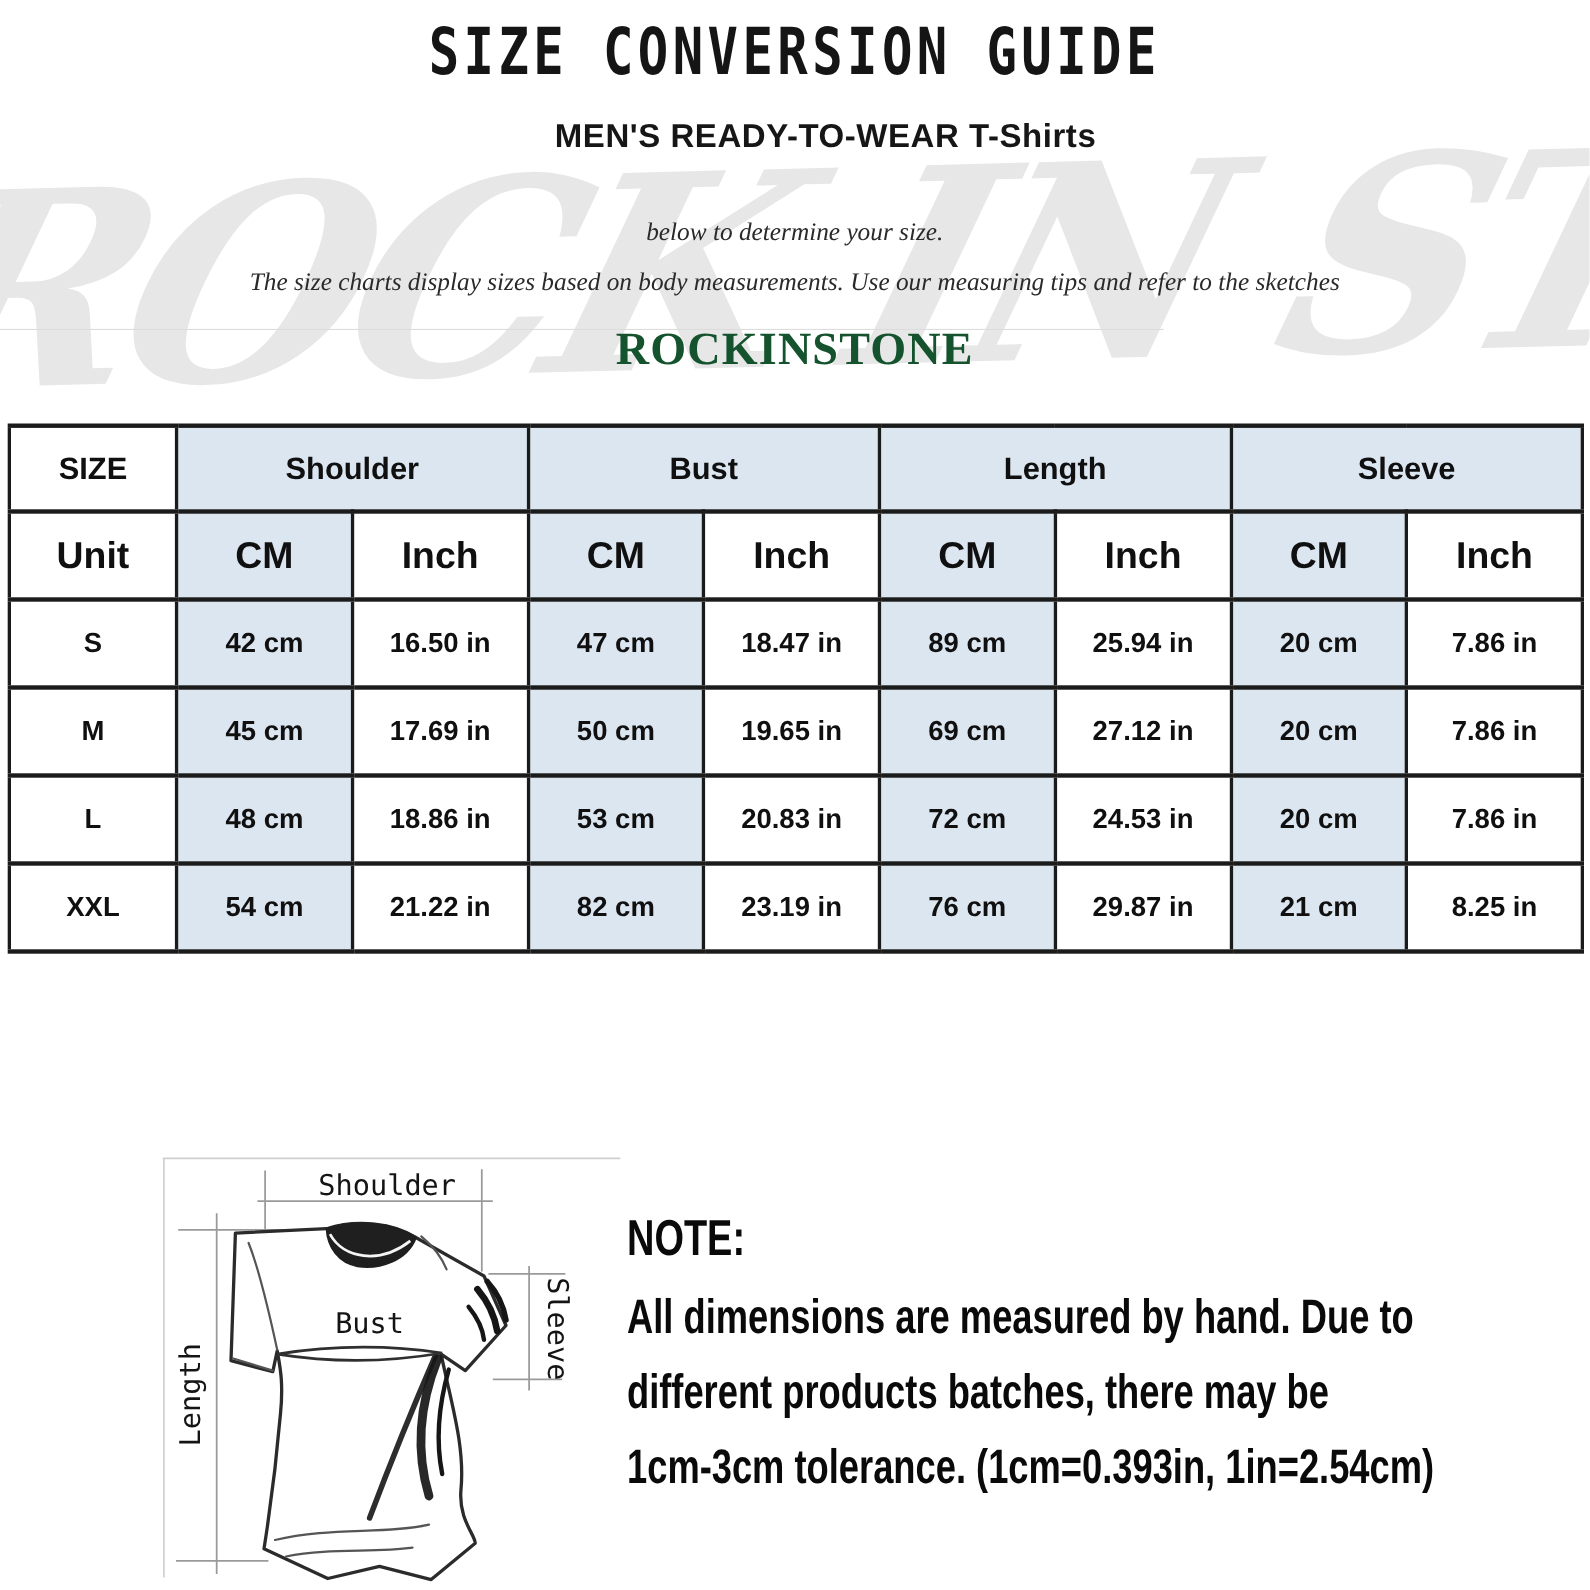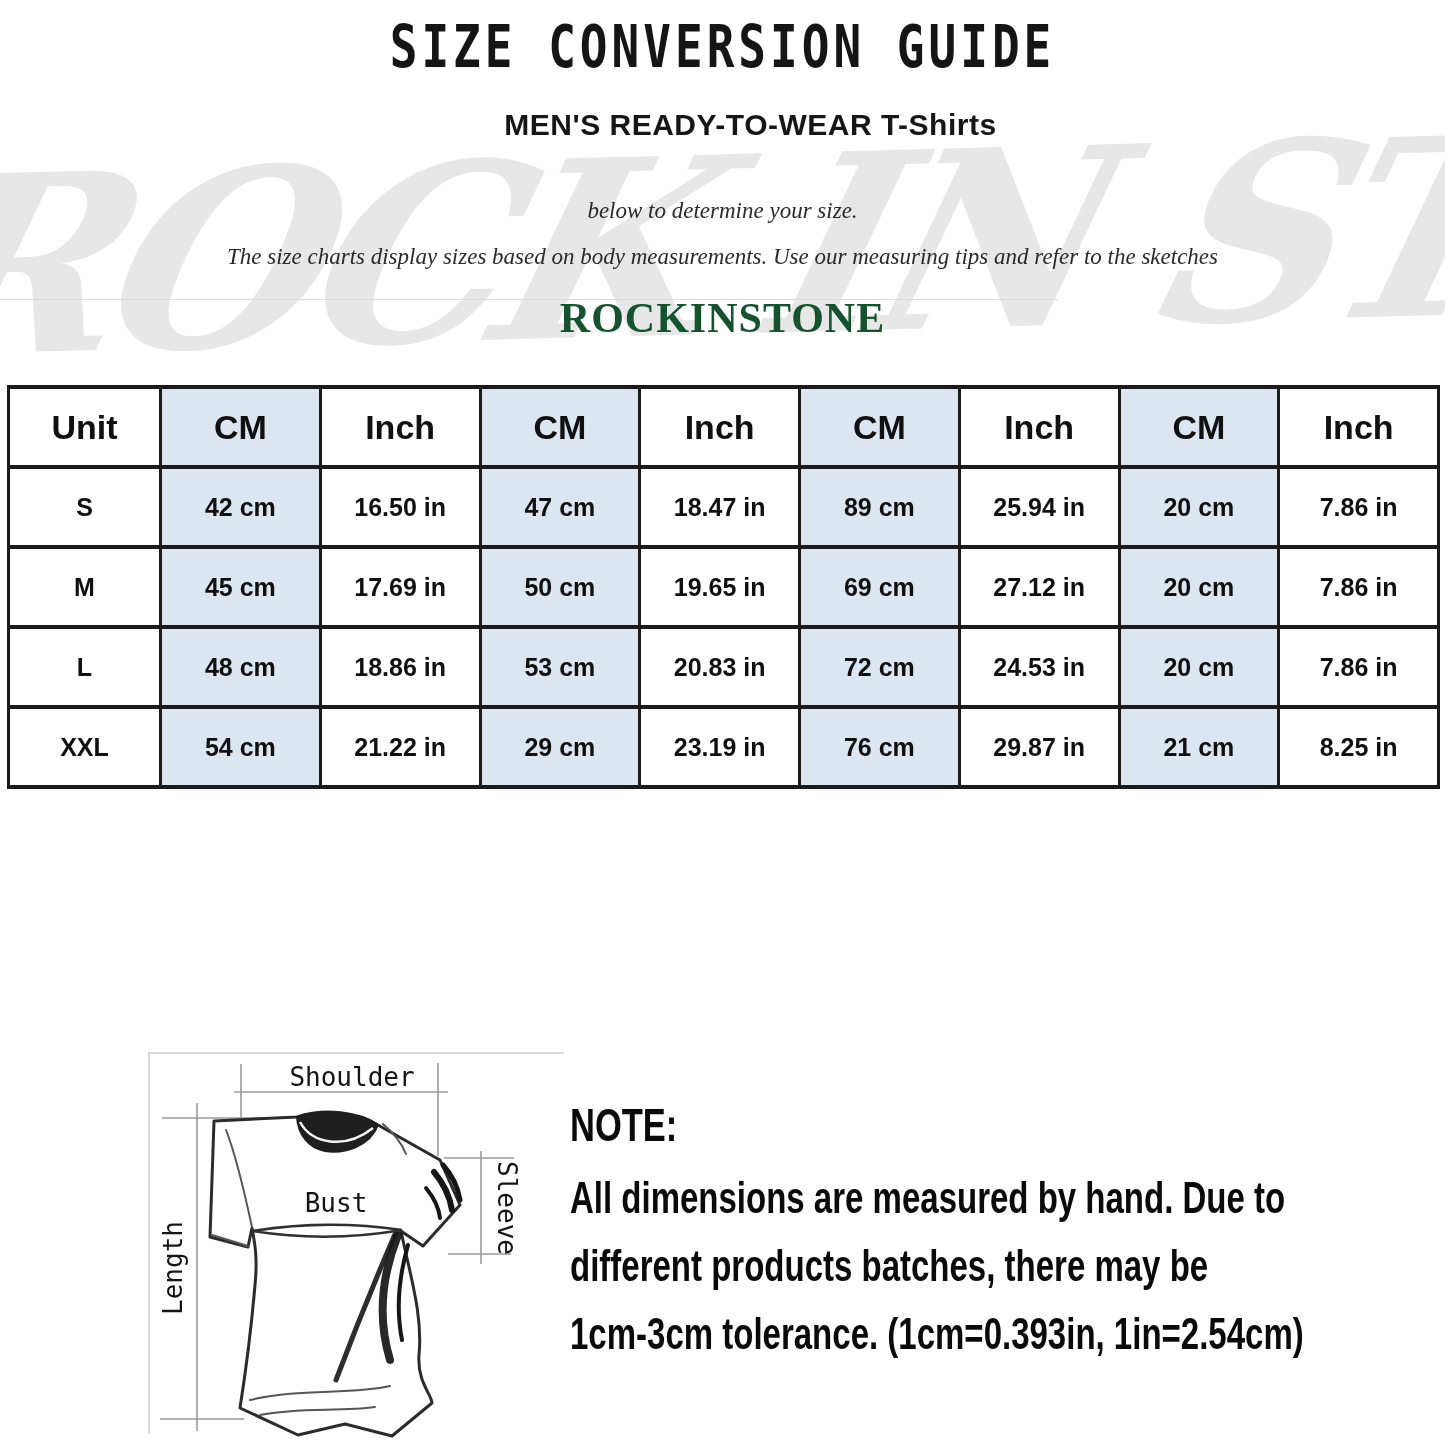--- a/index.html
+++ b/index.html
@@ -102,20 +102,27 @@
     <col>
       <col>
       <col>
       <col>
       <col>
       <col>
       <col>
       <col>
   </colgroup>
   <tbody>
+    <tr class="r-group">
+      <td>SIZE</td>
+      <td colspan="2" class="hl">Shoulder</td>
+      <td colspan="2" class="hl">Bust</td>
+      <td colspan="2" class="hl">Length</td>
+      <td colspan="2" class="hl">Sleeve</td>
+    </tr>
     <tr class="r-unit">
       <td>Unit</td>
       <td class="hl">CM</td>
       <td>Inch</td>
       <td class="hl">CM</td>
       <td>Inch</td>
       <td class="hl">CM</td>
       <td>Inch</td>
       <td class="hl">CM</td>
       <td>Inch</td>
@@ -151,21 +158,21 @@
       <td>20.83 in</td>
       <td class="hl">72 cm</td>
       <td>24.53 in</td>
       <td class="hl">20 cm</td>
       <td>7.86 in</td>
     </tr>
     <tr class="r-data">
       <td>XXL</td>
       <td class="hl">54 cm</td>
       <td>21.22 in</td>
-      <td class="hl">29 cm</td>
+      <td class="hl">82 cm</td>
       <td>23.19 in</td>
       <td class="hl">76 cm</td>
       <td>29.87 in</td>
       <td class="hl">21 cm</td>
       <td>8.25 in</td>
     </tr>
   </tbody>
 </table>
 
 <svg class="layer diagram" viewBox="0 0 440 395" xmlns="http://www.w3.org/2000/svg">

